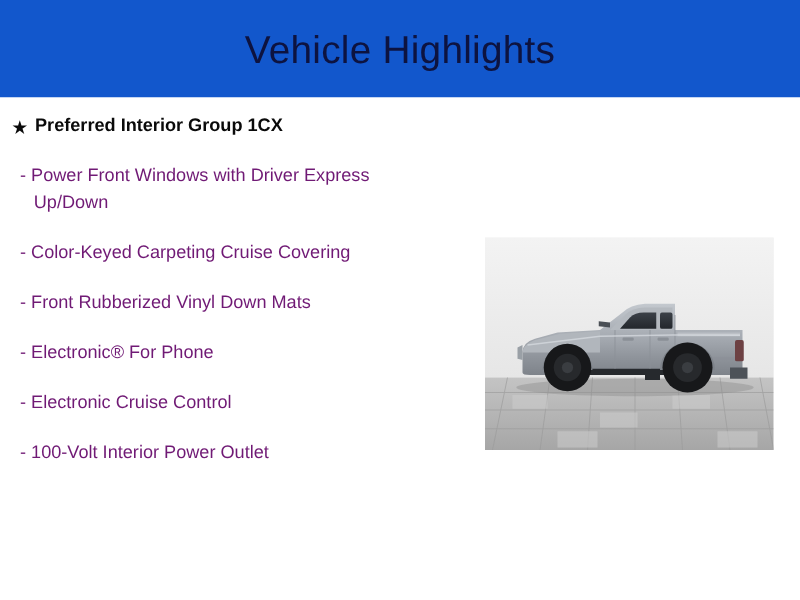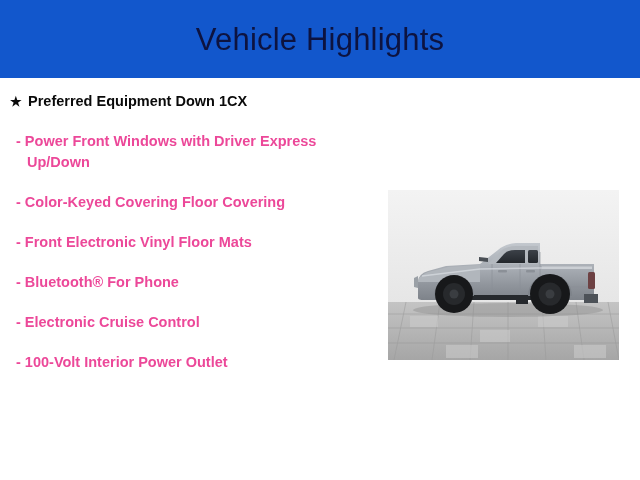--- a/index.html
+++ b/index.html
@@ -83,22 +83,22 @@
     font-size: 13px;
     line-height: 21px;
     color: #0a0a0a;
   }
 
   .sub-item {
     position: relative;
     margin: 19px 0 0 0;
     padding: 0 36px 0 27px;
     font-size: 14.5px;
-    font-weight: bold;
-    color: #ec4899;
+    font-weight: normal;
+    color: #701a75;
     line-height: 21px;
     text-indent: -11px;
   }
 
   
   .vehicle-photo {
     position: absolute;
     left: 388px;
     top: 112px;
     width: 231px;
@@ -119,27 +119,27 @@
 
   <div class="header-band"></div>
   <div class="header-title">Vehicle Highlights</div>
 
   <div class="content">
 
     <ul class="feature-list">
 
       <li class="group-item">
         <span class="group-bullet">★</span>
-        <span>Preferred Equipment Down 1CX</span>
+        <span>Preferred Interior Group 1CX</span>
       </li>
 
       <li class="sub-item">- Power Front Windows with Driver Express Up/Down</li>
-      <li class="sub-item">- Color-Keyed Covering Floor Covering</li>
-      <li class="sub-item">- Front Electronic Vinyl Floor Mats</li>
-      <li class="sub-item">- Bluetooth® For Phone</li>
+      <li class="sub-item">- Color-Keyed Carpeting Cruise Covering</li>
+      <li class="sub-item">- Front Rubberized Vinyl Down Mats</li>
+      <li class="sub-item">- Electronic® For Phone</li>
       <li class="sub-item">- Electronic Cruise Control</li>
       <li class="sub-item">- 100-Volt Interior Power Outlet</li>
 
     </ul>
 
     <div class="vehicle-photo">
       <svg class="photo-svg" viewBox="0 0 231 170" preserveAspectRatio="none">
         <defs>
           <linearGradient id="bodyGrad" x1="0" y1="0" x2="0" y2="1">
             <stop offset="0%" stop-color="#c3c8ce"></stop>

